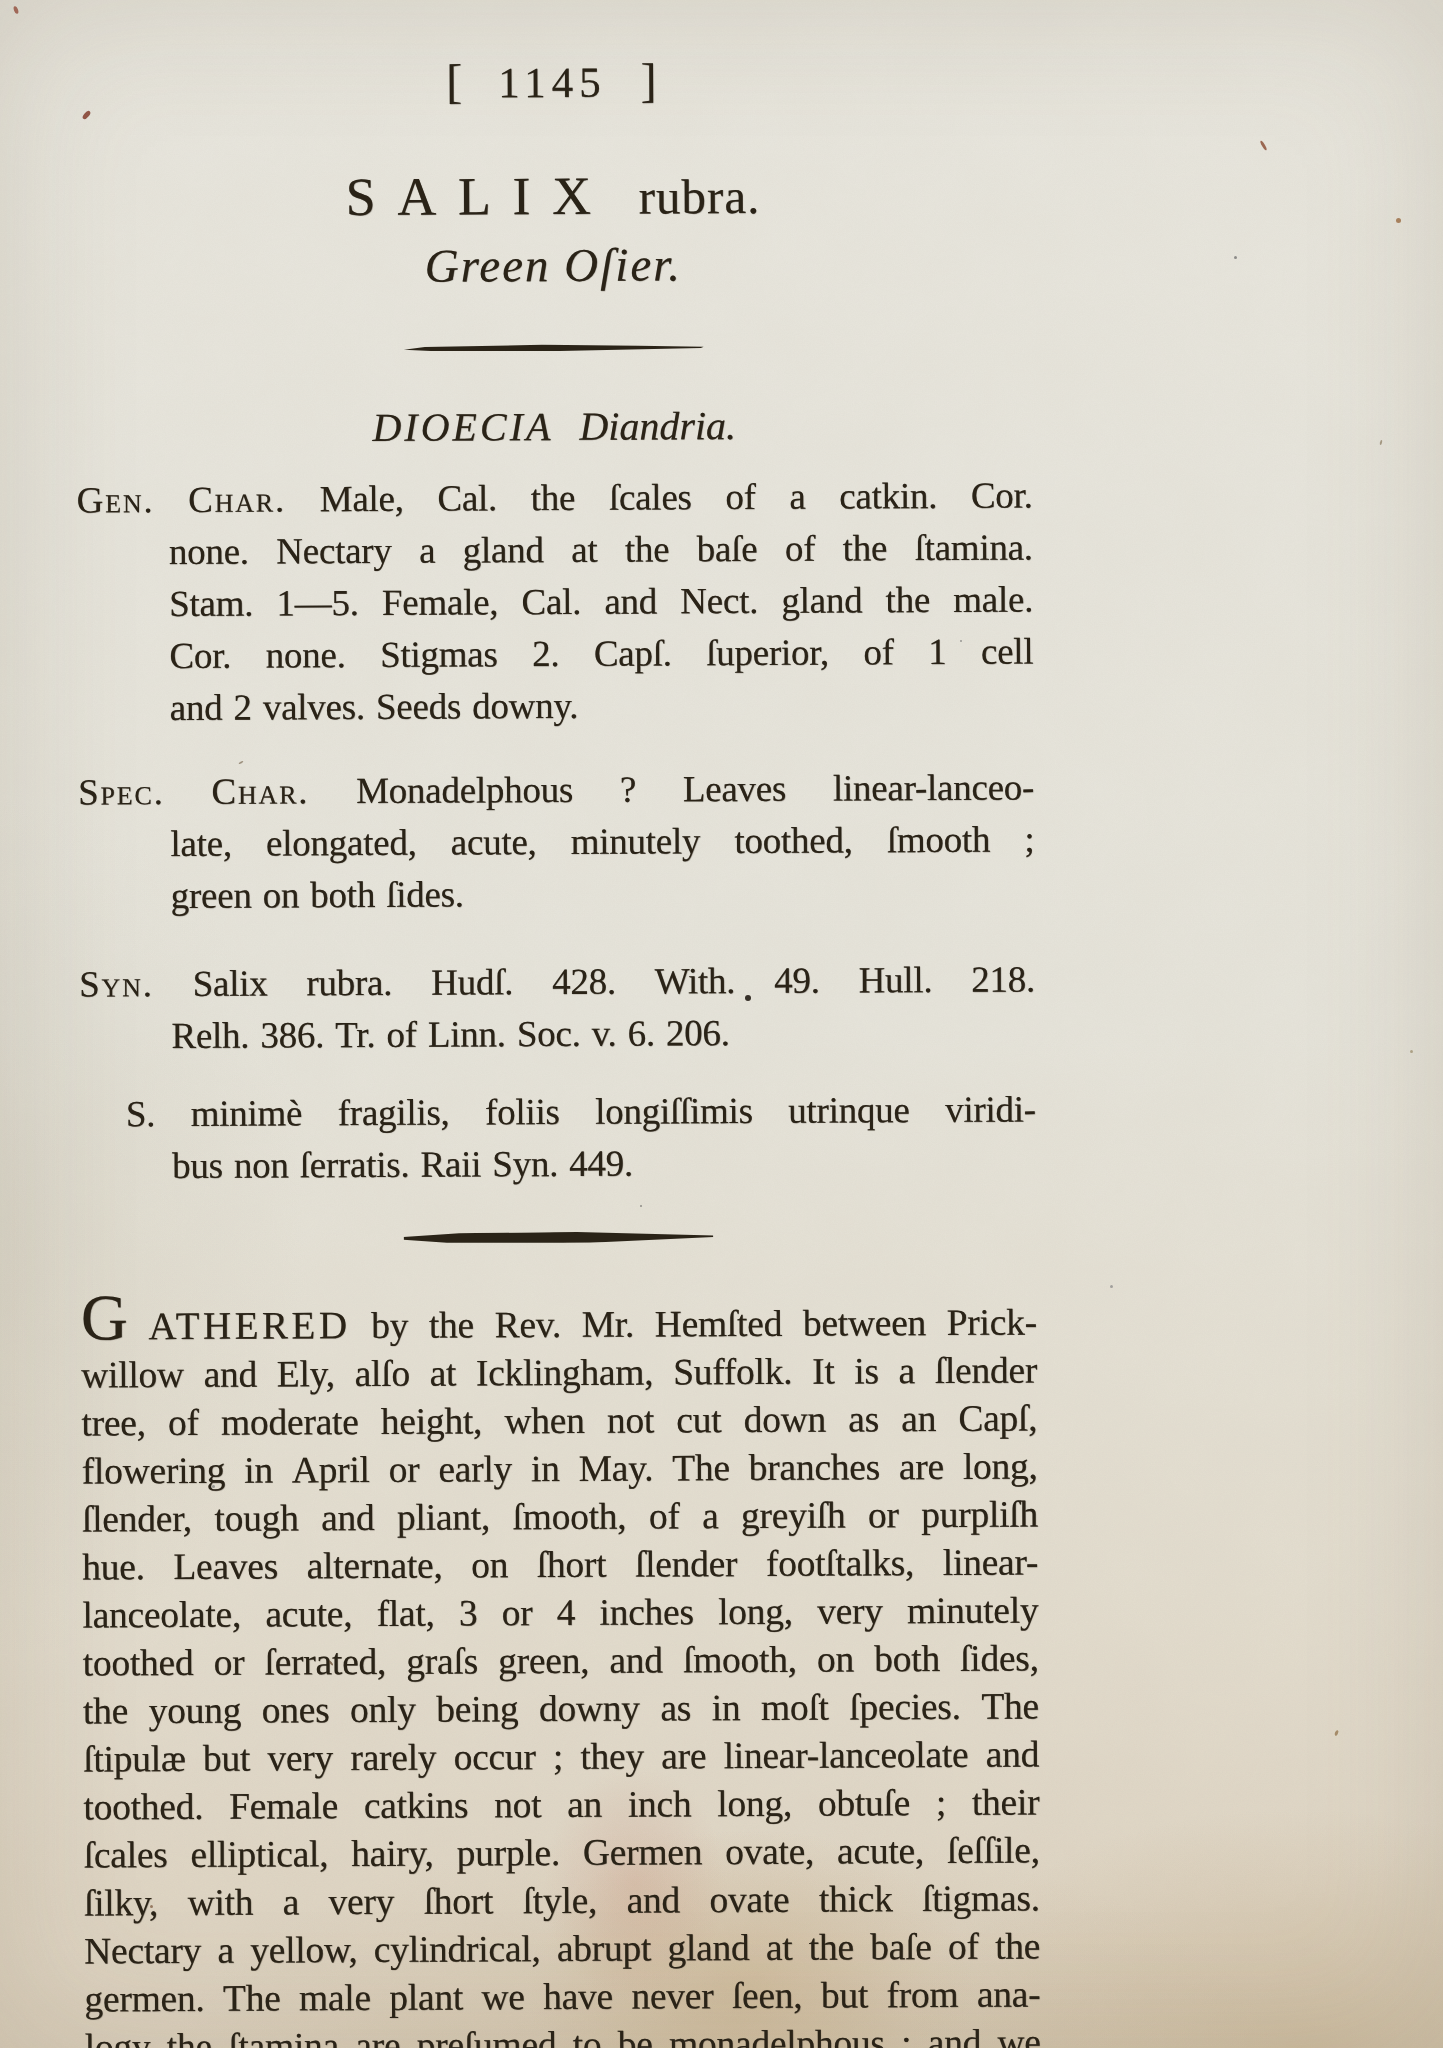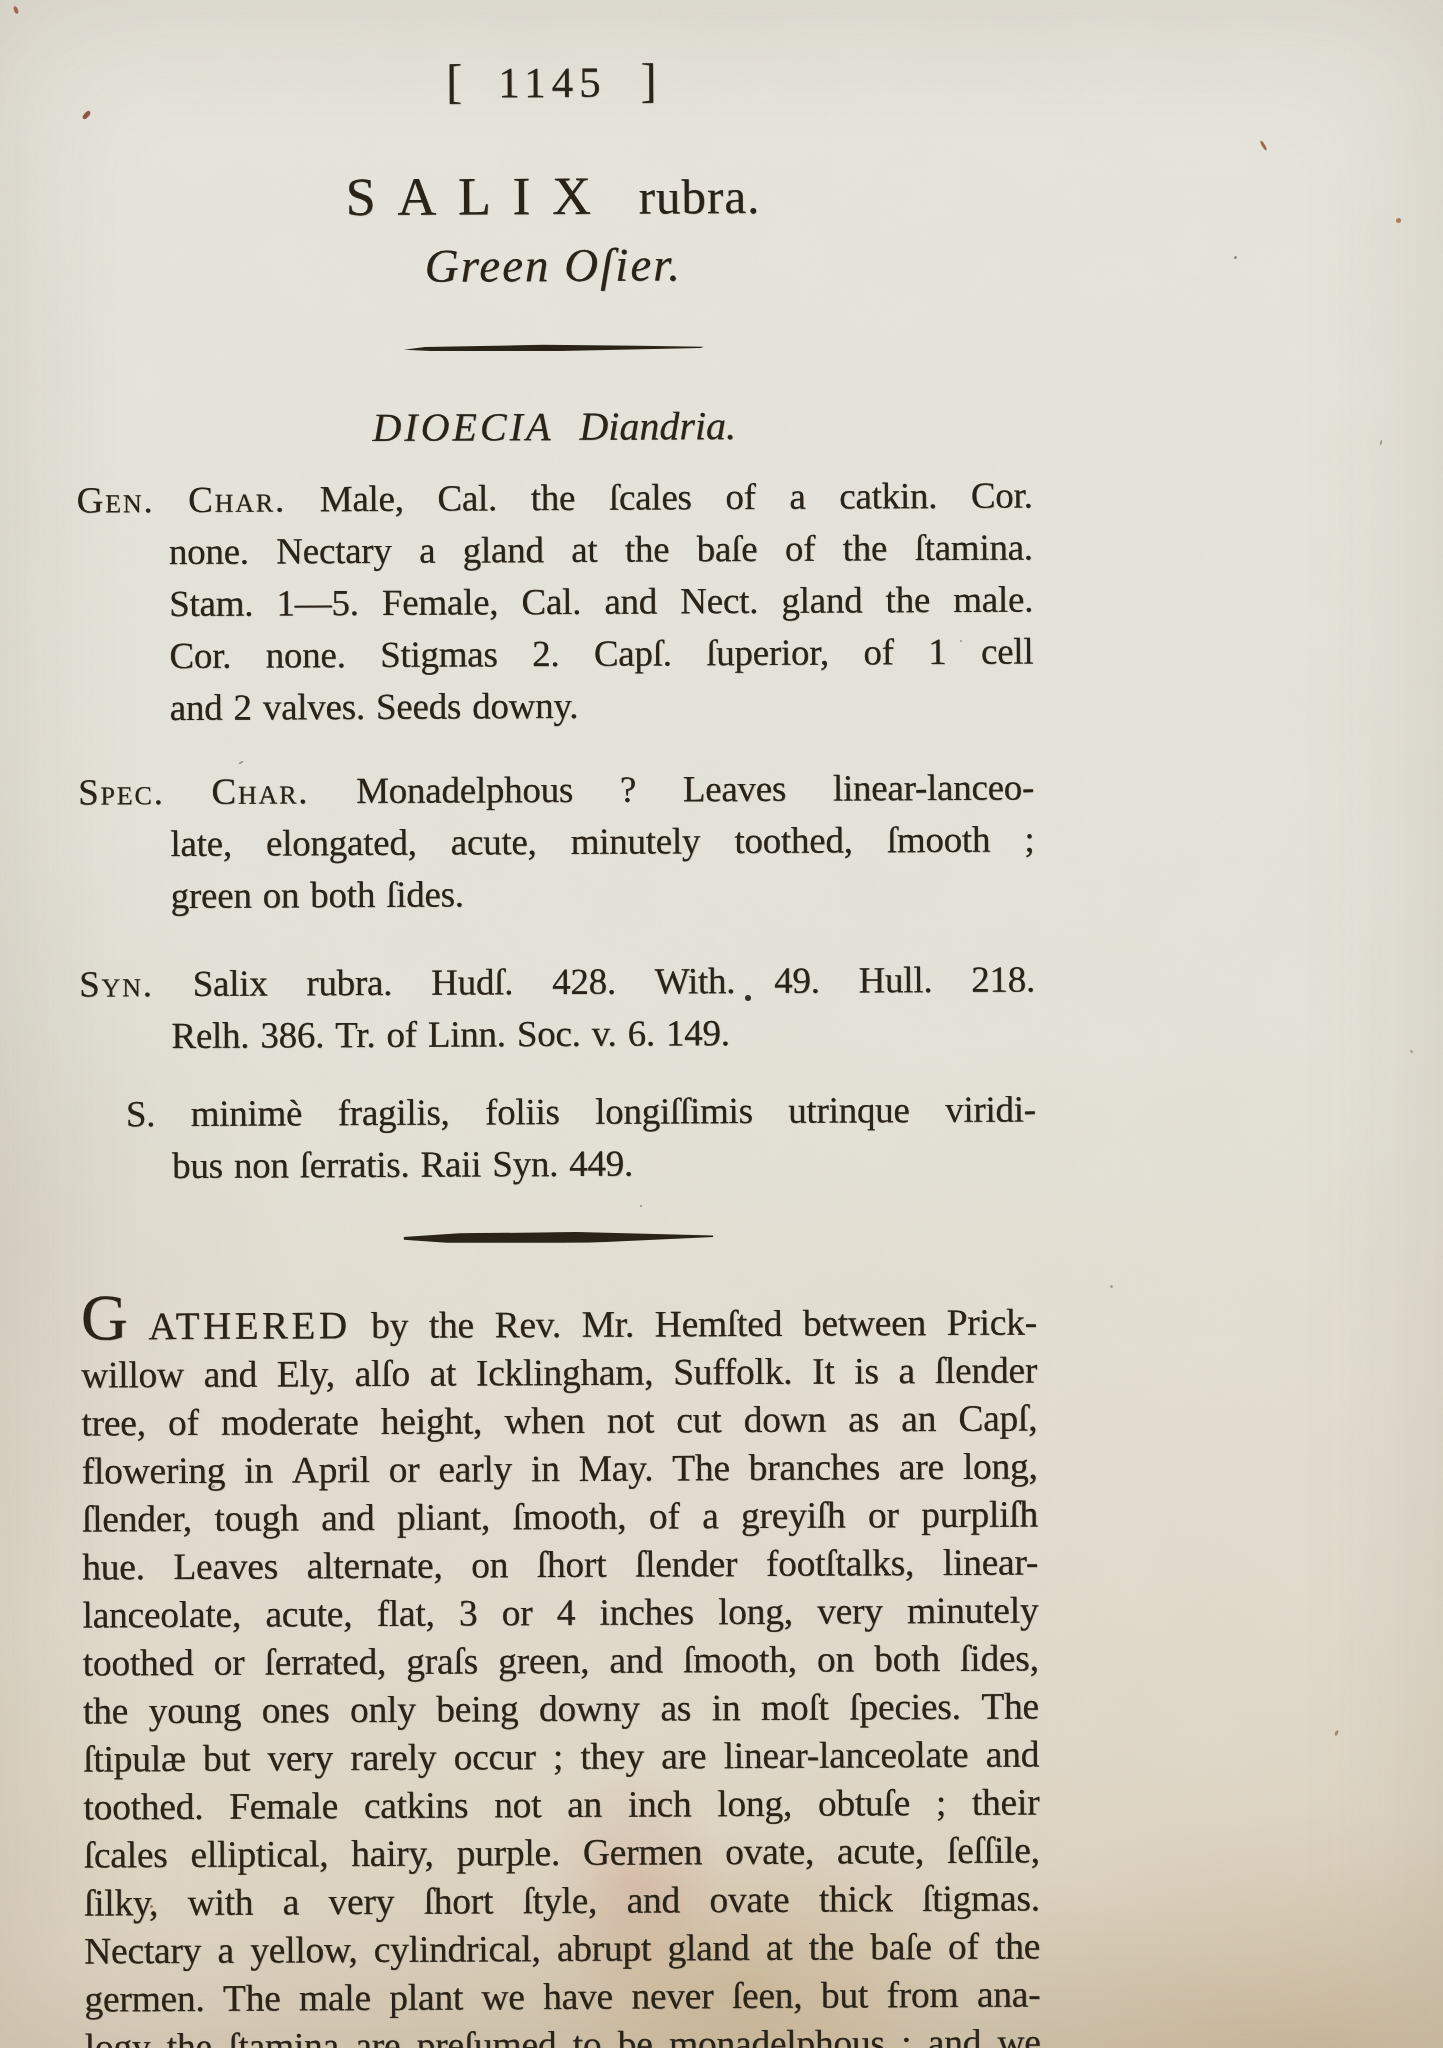--- a/index.html
+++ b/index.html
@@ -175,21 +175,21 @@
         </div>
         <div class="tline ind last">
           <span class="i">Relh.</span>
           <span>386.</span>
           <span class="i">Tr.</span>
           <span class="i">of</span>
           <span class="i">Linn.</span>
           <span class="i">Soc.</span>
           <span class="i">v.</span>
           <span>6.</span>
-          <span>149.</span>
+          <span>206.</span>
         </div>
       </section>
 
     <section class="para sdesc">
         <div class="tline ind-s">
           <span>S.</span>
           <span>minimè</span>
           <span>fragilis,</span>
           <span>foliis</span>
           <span>longiſſimis</span>

